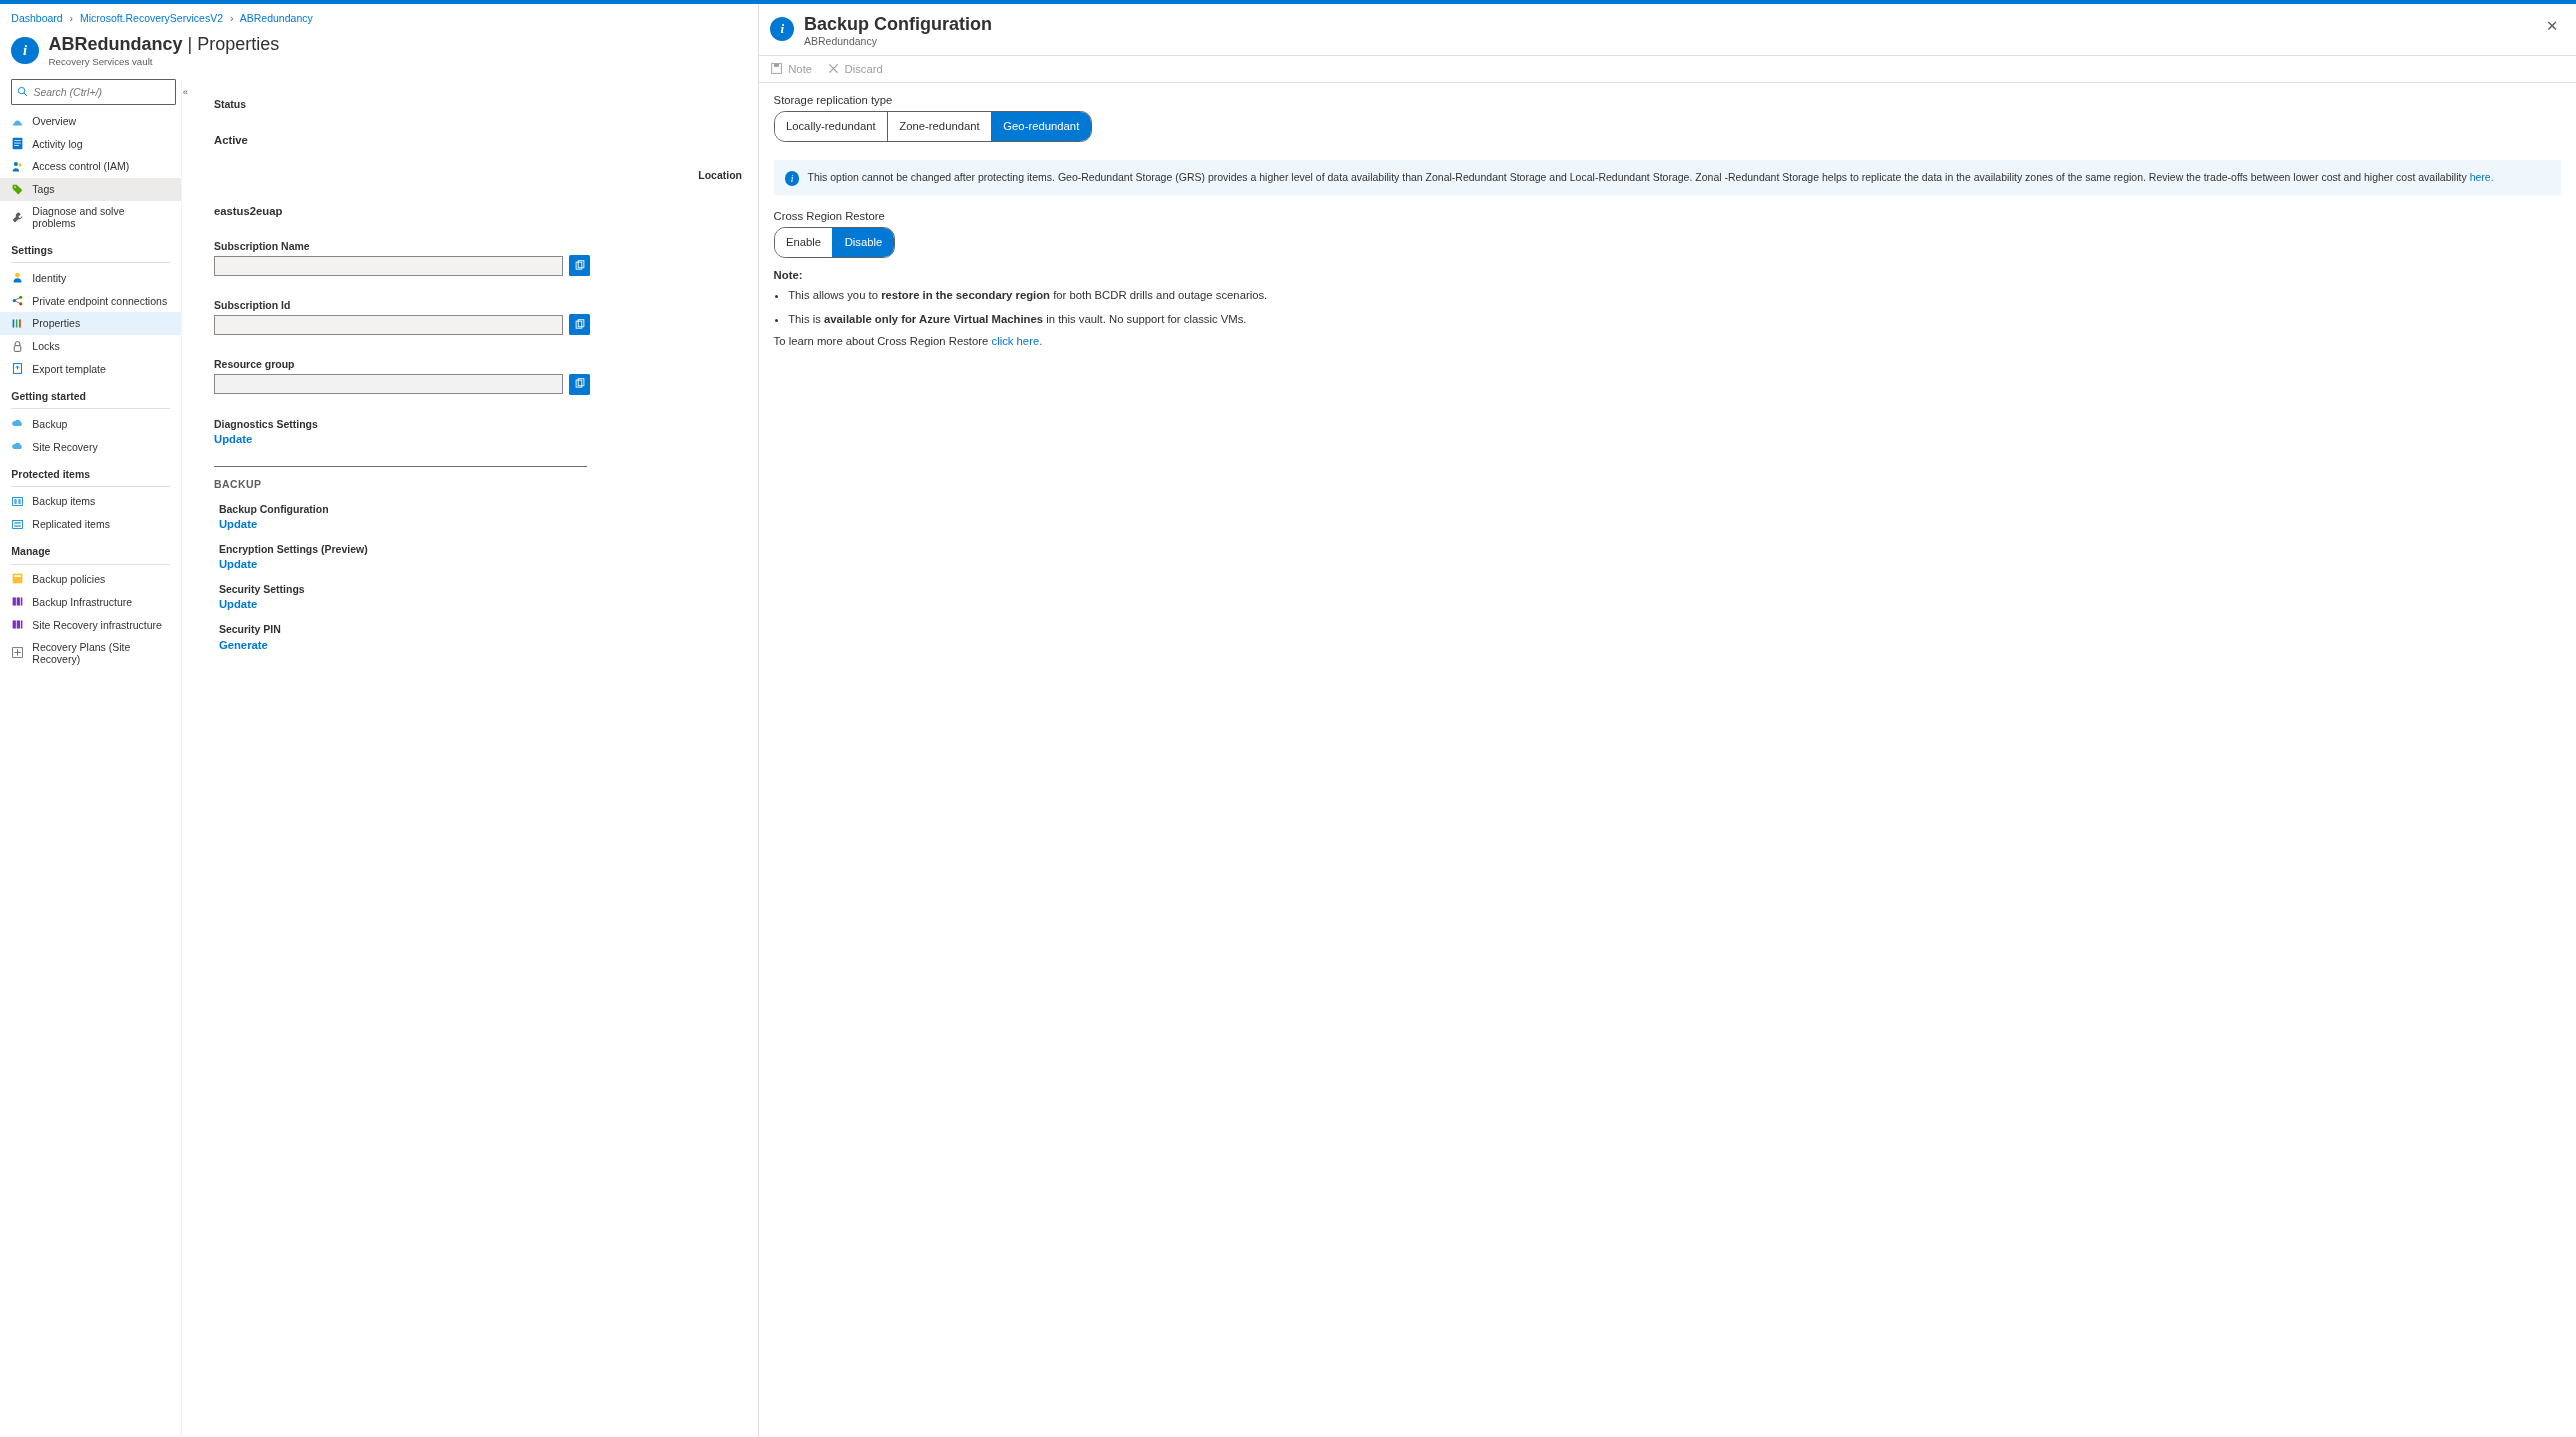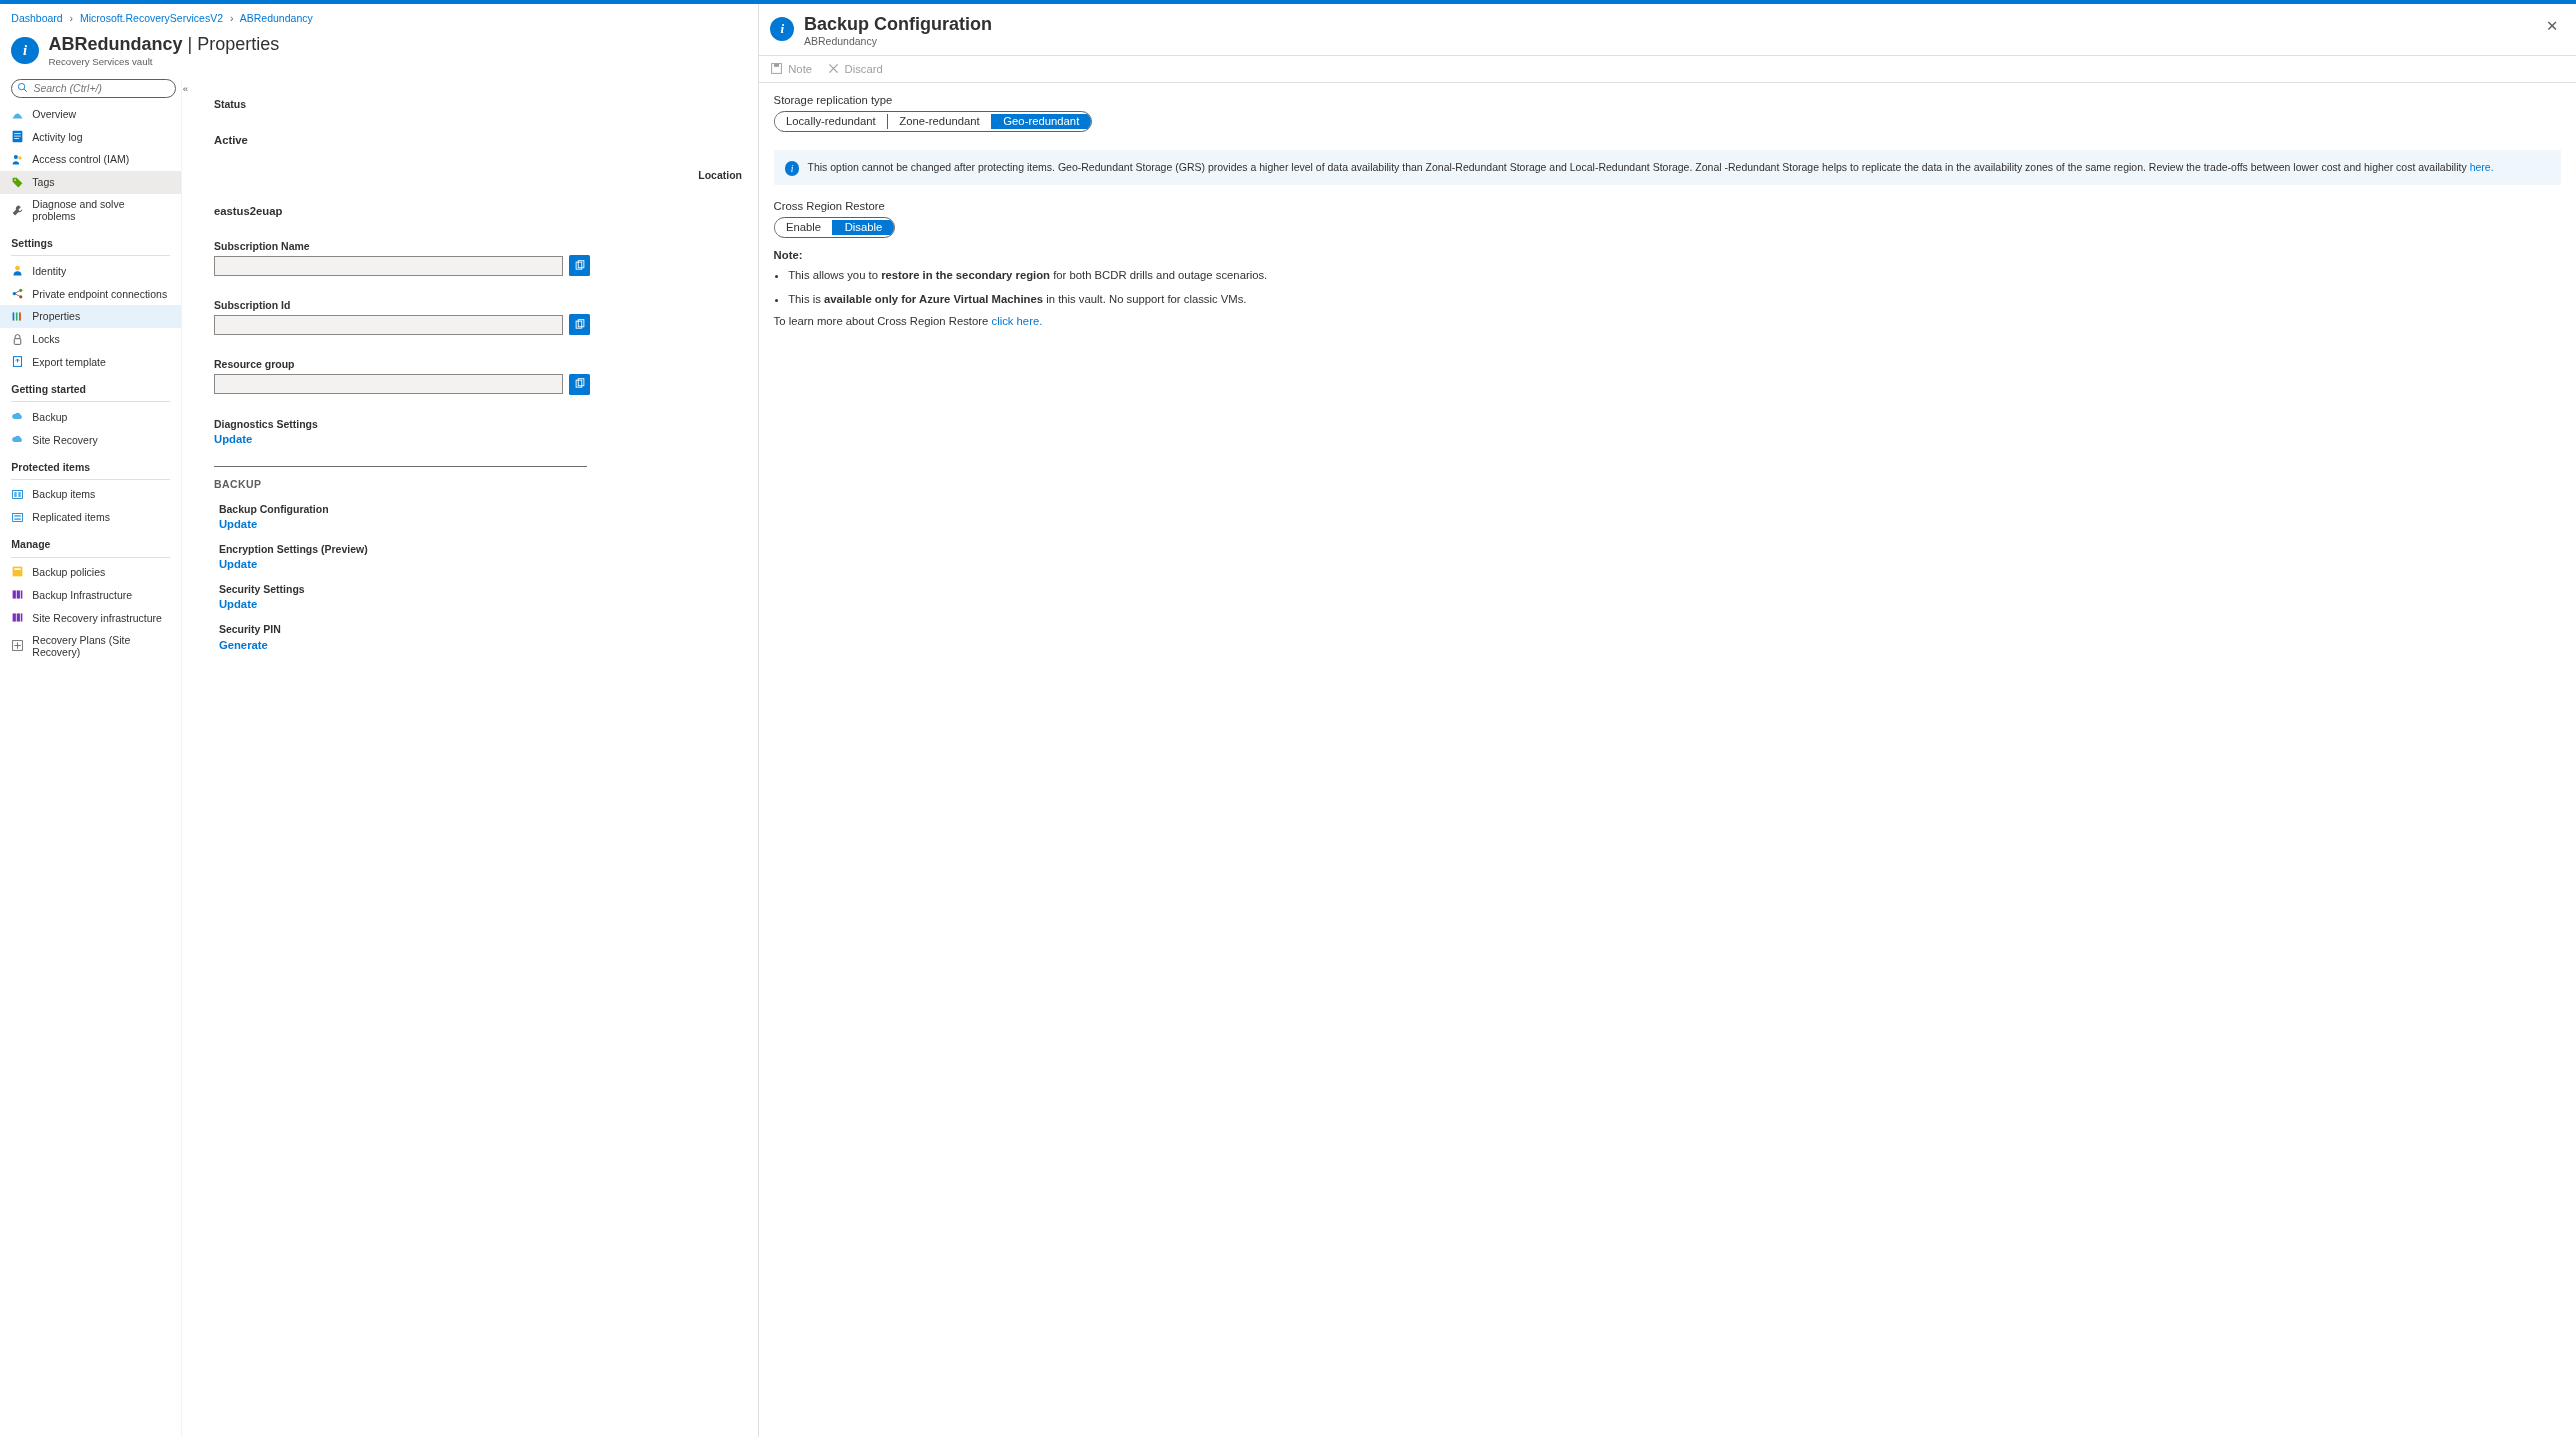--- a/index.html
+++ b/index.html
@@ -16,21 +16,21 @@
 
 .header-row { display:flex; align-items:flex-start; padding: 6.5px 11.3px 11.3px; gap:9.7px; }
 .info-badge { width:27.6px; height:27.6px; border-radius:50%; background:#0078d4; color:#fff; display:flex; align-items:center; justify-content:center; font-weight:bold; font-size:14.6px; font-family:Georgia,serif; font-style:italic; margin-top:3.2px;}
 .title-line h1 { font-size: 18px; font-weight: 600; color:#323130;}
 .title-line h1 .thin { font-weight: 400; color:#323130;}
 .subtitle { font-size:9.7px; color:#605e5c; margin-top:1.6px;}
 
 .body-row { display:flex; flex:1; overflow:hidden; }
 .sidebar { width:182px; border-right:0.8px solid #f3f2f1; display:flex; flex-direction:column; position:relative; }
 .search-row { padding: 0 11.3px 4.9px; display:flex; align-items:center; gap:6.5px;}
-.search-box { flex:1; border:0.8px solid #605e5c; border-radius:10px; height:19px; display:flex; align-items:center; padding:0 4.9px; gap:4.9px;}
+.search-box { flex:1; border:0.8px solid #605e5c; border-radius:1px; height:26px; display:flex; align-items:center; padding:0 4.9px; gap:4.9px;}
 .search-box input { border:none; outline:none; font-size:10.5px; flex:1; font-style:italic; color:#605e5c; background:transparent;}
 .collapse-chevron { color:#605e5c; font-size:9.7px; cursor:pointer;}
 
 .nav-scroll { overflow-y:auto; flex:1; position:relative;}
 .nav-scroll::-webkit-scrollbar { width:6.5px;}
 .nav-scroll::-webkit-scrollbar-thumb { background:#c8c6c4; border-radius:3.2px;}
 .nav-item { display:flex; align-items:center; gap:8px; padding:4.9px 11.3px; cursor:pointer; font-size:10.5px;}
 .nav-item.selected { background:#e5f1fb;}
 .nav-item.selected-grey { background:#edebe9;}
 .nav-icon { width:13px; height:13px; display:flex; align-items:center; justify-content:center; flex-shrink:0;}
@@ -52,21 +52,21 @@
 
 .panel-header { display:flex; align-items:flex-start; padding:9.7px 14.6px 8px 11.3px; gap:9.7px; border-bottom:0.8px solid #e1dfdd;}
 .panel-header .info-badge { width:24px;height:24px;font-size:13px;}
 .panel-title { font-size:18px; font-weight:600;}
 .panel-sub { font-size:10.5px; color:#605e5c;}
 .close-x { margin-left:auto; font-size:14.6px; color:#605e5c; cursor:pointer; padding:3.2px;}
 .toolbar { display:flex; gap:14.6px; padding:6.5px 11.3px; border-bottom:0.8px solid #e1dfdd;}
 .tool-btn { display:flex; align-items:center; gap:4.9px; color:#a19f9d; font-size:11.3px; cursor:pointer;}
 .panel-body { padding:11.3px 14.6px; font-size:11.3px;}
 .plabel { font-weight:400; color:#323130; margin-bottom:4.9px;}
-.pill-group { display:inline-flex; border:0.8px solid #605e5c; border-radius:11.3px; overflow:hidden; height:21px;align-items:center;}
+.pill-group { display:inline-flex; border:0.8px solid #605e5c; border-radius:11.3px; overflow:hidden; height:31px;}
 .pill { padding:1.6px 11.3px; display:flex; align-items:center; font-size:11.3px; cursor:pointer; background:#fff;}
 .pill + .pill { border-left:0.8px solid #605e5c;}
 .pill.active { background:#0078d4; color:#fff; border-color:#0078d4;}
 .info-box { background:#eff6fc; display:flex; gap:8px; padding:9.7px 11.3px; margin:18px 0 14.6px; font-size:10.5px; line-height:1.4;}
 .info-box .ii { width:14.6px;height:14.6px;border-radius:50%;background:#0078d4;color:#fff;display:flex;align-items:center;justify-content:center;font-family:Georgia;font-style:italic;font-size:9.7px;flex-shrink:0;margin-top:1.6px;}
 .note-title{font-weight:600;margin:11.3px 0 6.5px;}
 ul.notes { padding-left:14.6px;}
 ul.notes li { margin-bottom:8px; line-height:1.4;}
 a.inline { color:#0078d4; text-decoration:none;}
 strong{font-weight:600;}

